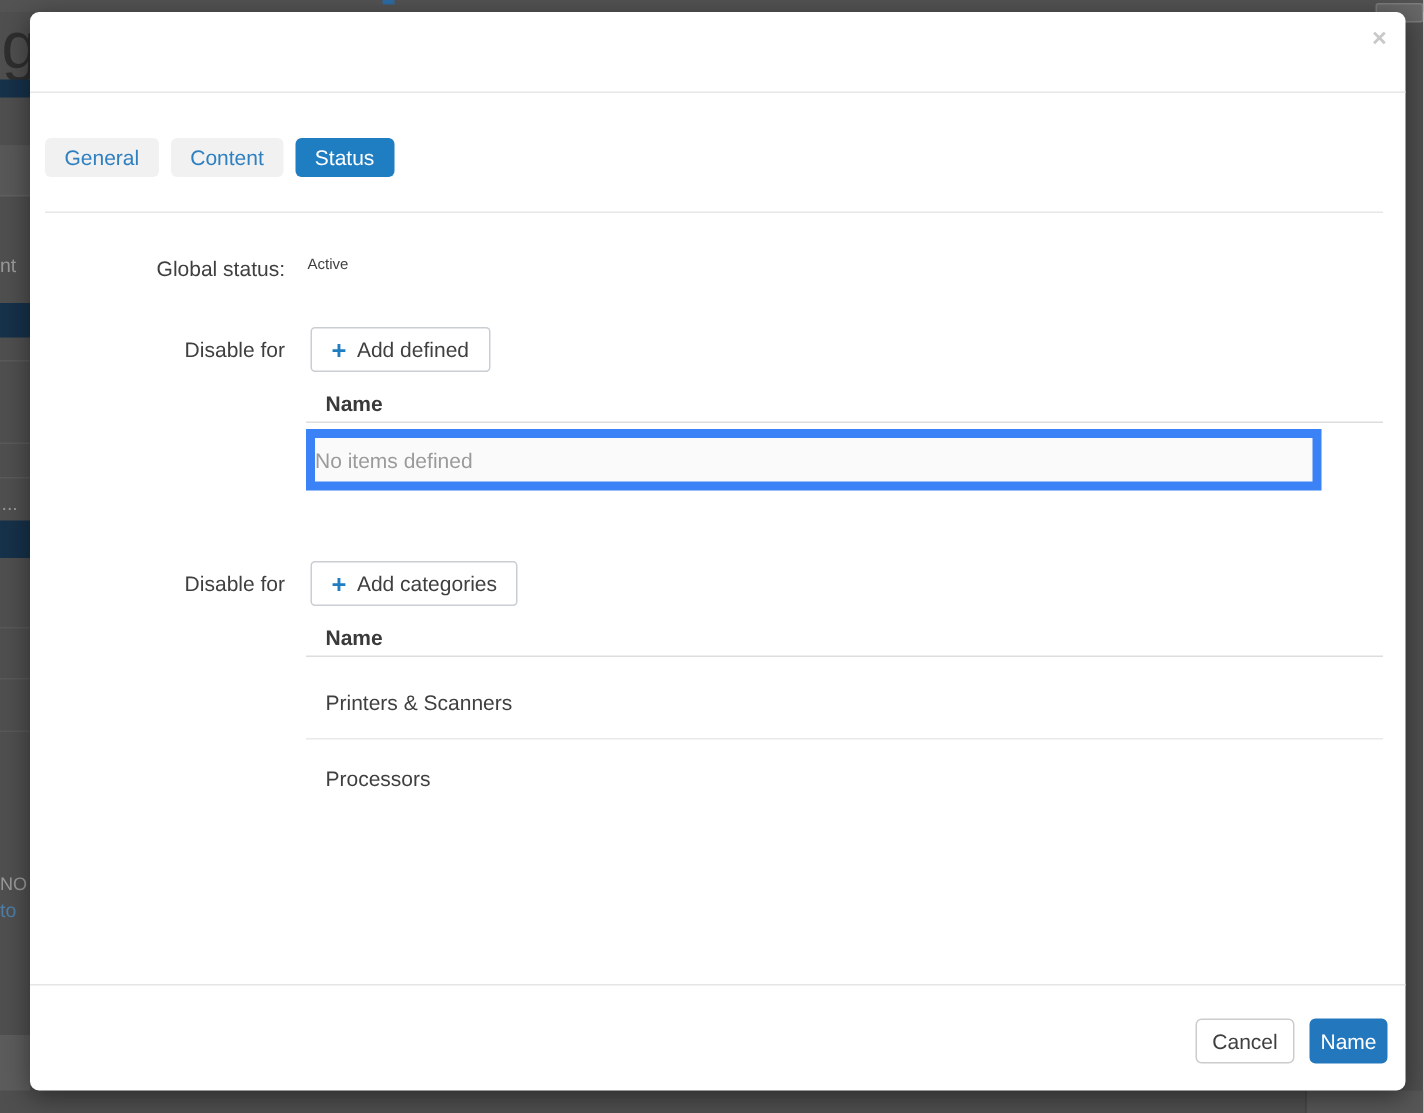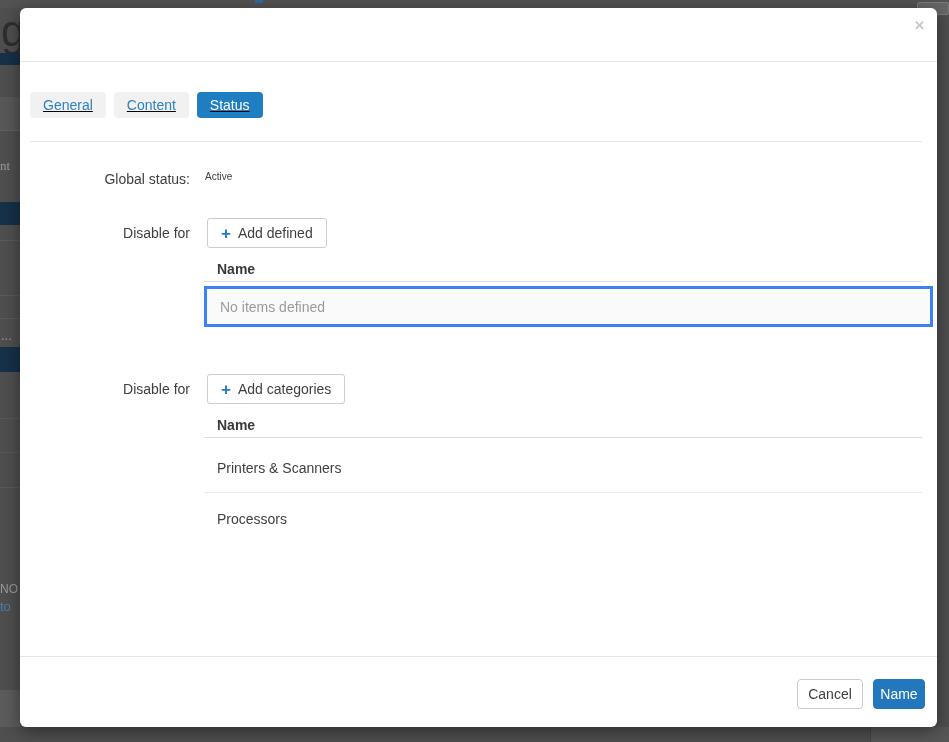--- a/index.html
+++ b/index.html
@@ -12,41 +12,41 @@
   .backdrop { position: absolute; inset: 0; }
   .bd { position: absolute; }
   .bd-topbar { left: 0; top: 0; width: 949px; height: 8px; background: #535353; }
   .bd-toptick { left: 255px; top: 0; width: 8px; height: 3px; background: #2d6ca3; }
   .bd-topright { left: 917px; top: 2px; width: 32px; height: 13px; background: #676767; border: 1px solid #7c7c7c; border-radius: 2px; }
   .bd-heading { left: 1px; top: 8px; width: 20px; height: 46px; font-size: 44px; color: #2e2e2e; overflow: hidden; line-height: 46px; }
   .bd-navy1 { left: 0; top: 53px; width: 20px; height: 12px; background: #16314a; }
   .bd-line   { left: 0; width: 20px; height: 1px; background: #616161; }
   .bd-panel  { left: 0; top: 97px; width: 20px; height: 33px; background: #585858; }
   .bd-txt { color: #9a9a9a; font-size: 13px; white-space: nowrap; overflow: hidden; width: 20px; }
-  .bd-nt  { left: 0; top: 158px; font-family: Liberation Serif, serif; }
+  .bd-nt  { left: 0; top: 169px; }
   .bd-navy2 { left: 0; top: 202px; width: 20px; height: 23px; background: #16314a; }
   .bd-dots { left: 1px; top: 328px; }
   .bd-navy3 { left: 0; top: 347px; width: 20px; height: 25px; background: #16314a; }
   .bd-no { left: 0; top: 582px; font-size: 12px; }
   .bd-to { left: 0; top: 599px; color: #4d7fa8; }
   .bd-bottomband { left: 0; top: 690px; width: 20px; height: 37px; background: #5c5c5c; }
   .bd-botline { left: 870px; top: 727px; width: 1px; height: 15px; background: #454545; }
   .bd-botright { left: 871px; top: 727px; width: 78px; height: 15px; background: #575757; }
 
   
   .modal {
     position: absolute; left: 20px; top: 8px; width: 917px; height: 719px;
     background: #ffffff; border-radius: 6px;
     box-shadow: 0 4px 18px rgba(0,0,0,0.45);
   }
   .modal-header { position: absolute; left: 0; top: 0; width: 100%; height: 54px; border-bottom: 1px solid #e7e7e7; }
   .modal-title { position: absolute; left: 14px; top: 16px; font-size: 19px; font-weight: bold; color: #3c3c3c; }
   .close-x { position: absolute; right: 12px; top: 11px; font-size: 13px; font-weight: bold; color: #c8c8c8; cursor: pointer; line-height: 14px; }
 
-  .tabs { position: absolute; left: 10px; top: 84px; display: flex; gap: 8px; text-decoration: underline; }
+  .tabs { position: absolute; left: 10px; top: 84px; display: flex; gap: 8px; }
   .tab {
     border: none; font-family: inherit; font-size: 14px; line-height: 16px;
     padding: 5px 13px; border-radius: 4px; cursor: pointer;
     background: var(--tab-pill-bg, #f1f1f2); color: var(--accent, #2f80c0);
   }
   .tab.active { background: var(--accent-strong, #1f7dc2); color: #ffffff; }
   .tabs-divider { position: absolute; left: 10px; top: 133px; width: 892px; height: 1px; background: #e7e7e7; }
 
   .flabel { position: absolute; left: 0; width: 170px; text-align: right; font-size: 14px; color: #3f3f3f; }
   .fvalue { position: absolute; font-size: 10px; color: #3f3f3f; }
@@ -55,23 +55,23 @@
     position: absolute; height: 30px; display: inline-flex; align-items: center; gap: 7px;
     background: #ffffff; border: 1px solid #c9ced3; border-radius: 3px;
     font-family: inherit; font-size: 14px; color: #3f3f3f; padding: 0 13px; cursor: pointer;
   }
   .add-btn .plus { color: var(--accent-strong, #1f7dc2); font-weight: bold; font-size: 17px; line-height: 17px; }
 
   .tbl-header { position: absolute; font-size: 14px; font-weight: bold; color: #3a3a3a; }
   .tbl-border { position: absolute; left: 184px; width: 718px; height: 1px; background: #dddddd; }
   .row-border { position: absolute; left: 184px; width: 718px; height: 1px; background: #e9e9e9; }
   .empty-box {
-    position: absolute; left: 184px; top: 278px; width: 729px; height: 41px;
-    background: #fafafa; border: 3px solid #3b82f6;
-    display: flex; align-items: center; padding-left: 13px;
+    position: absolute; left: 184px; top: 278px; width: 677px; height: 41px;
+    background: #fafafa; border: 6px solid #3b82f6;
+    display: flex; align-items: center; padding-left: 0;
     font-size: 14px; color: #9b9b9b;
   }
   .cat-row { position: absolute; left: 197px; font-size: 14px; color: #3f3f3f; }
 
   .modal-footer { position: absolute; left: 0; top: 648px; width: 100%; height: 69px; border-top: 1px solid #e5e5e5; }
   .btn-cancel {
     position: absolute; left: 777px; top: 22px; width: 66px; height: 30px;
     background: #ffffff; border: 1px solid #cccccc; border-radius: 4px;
     font-family: inherit; font-size: 14px; color: #3f3f3f; cursor: pointer;
   }

